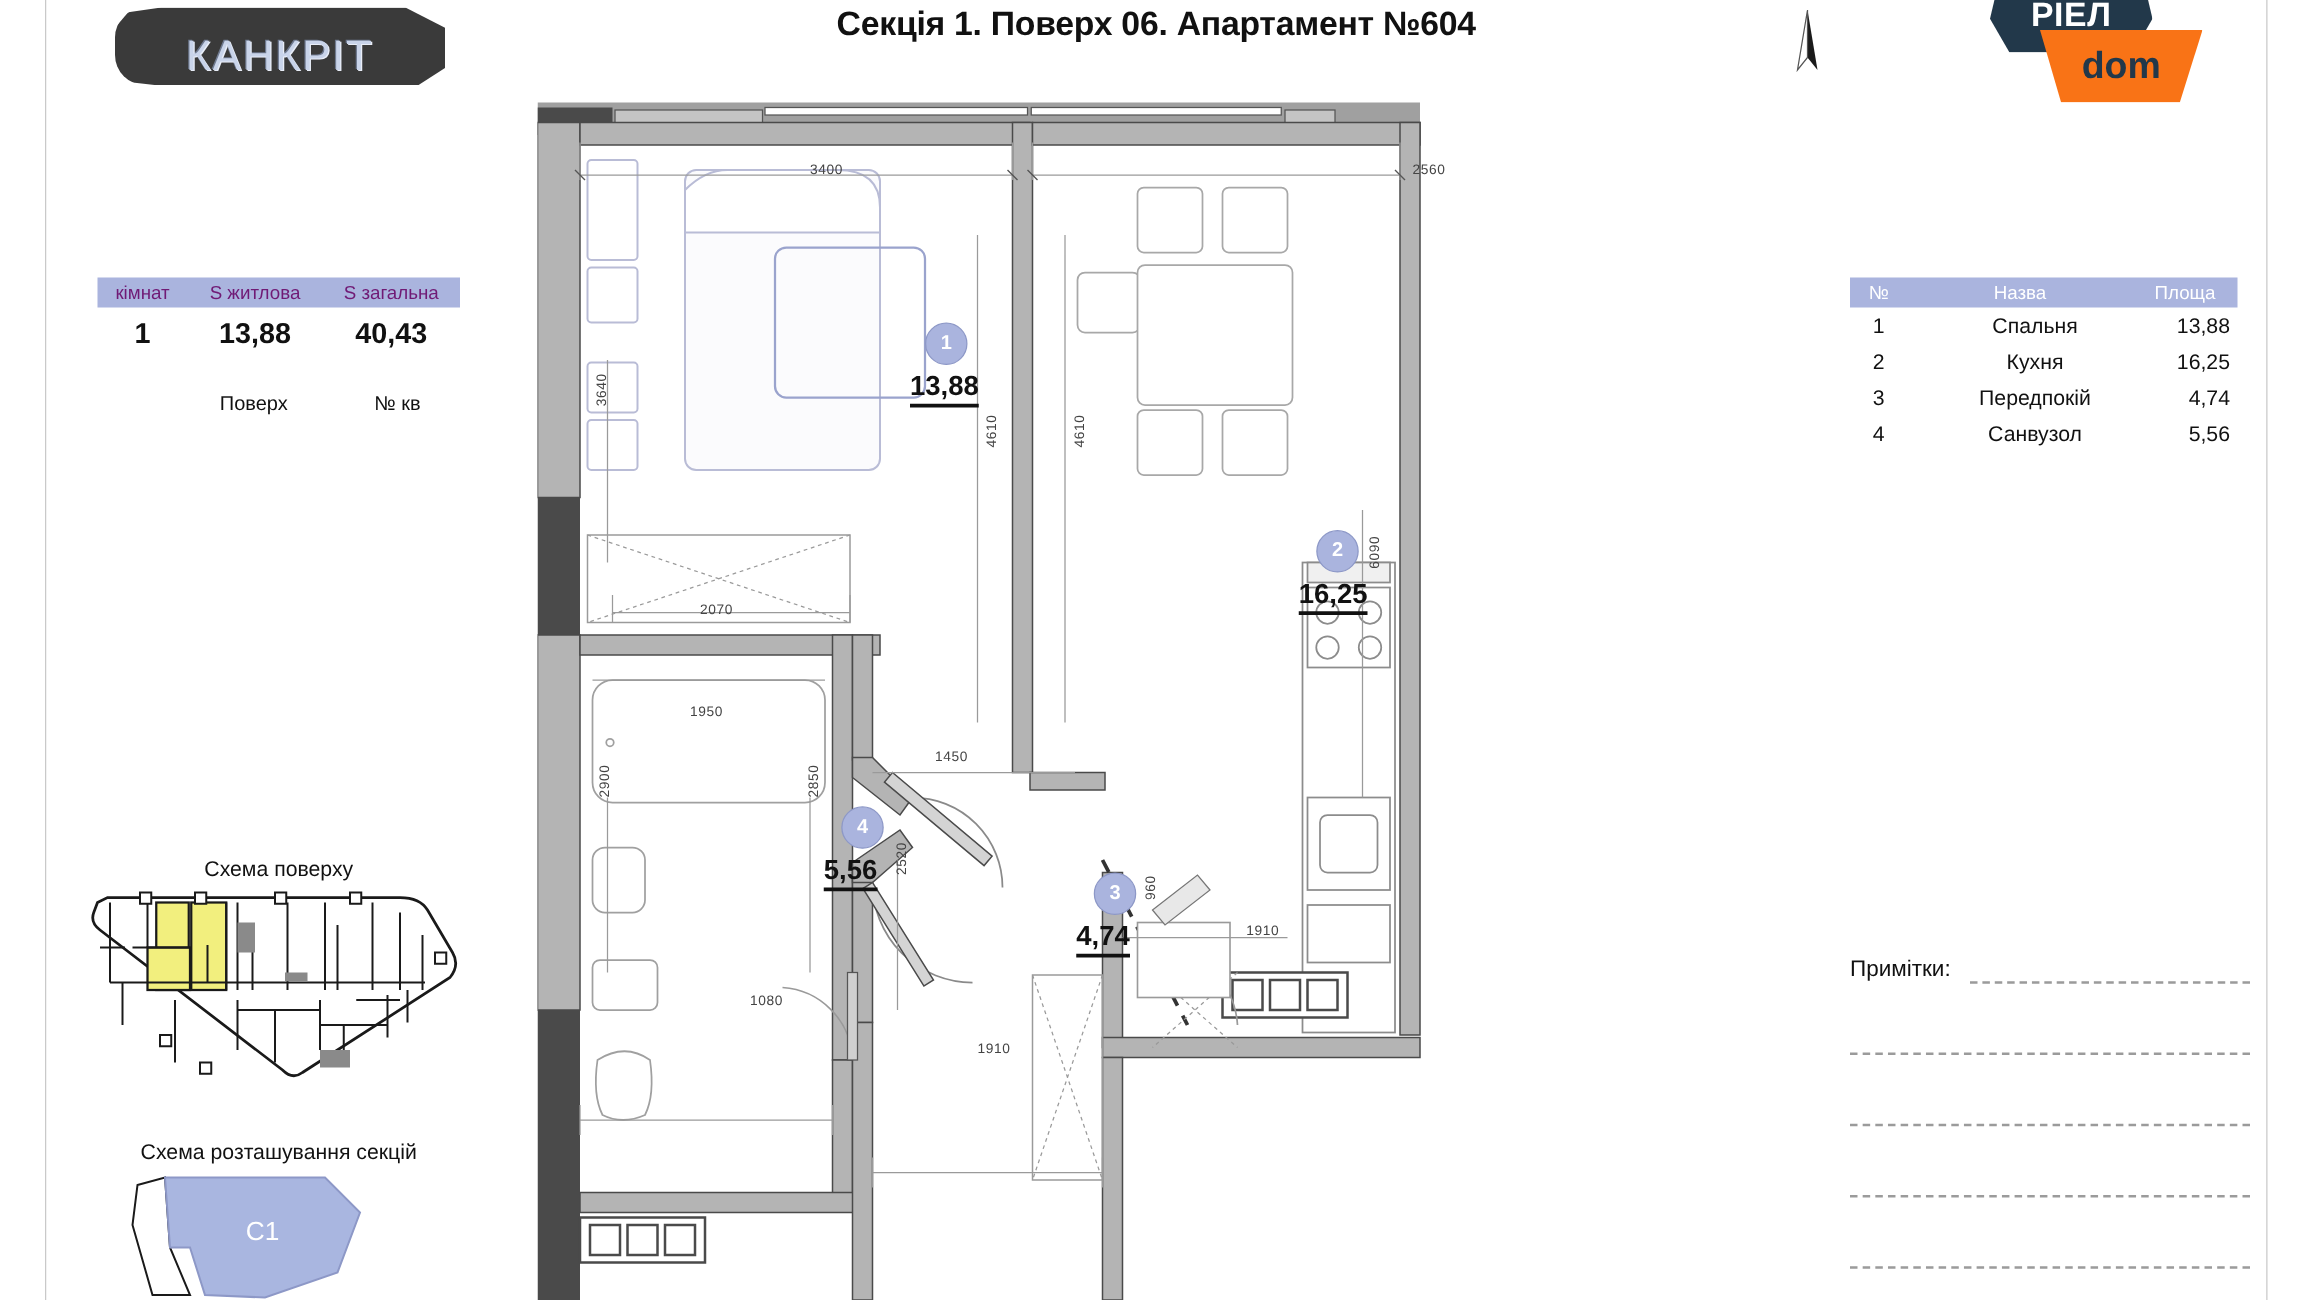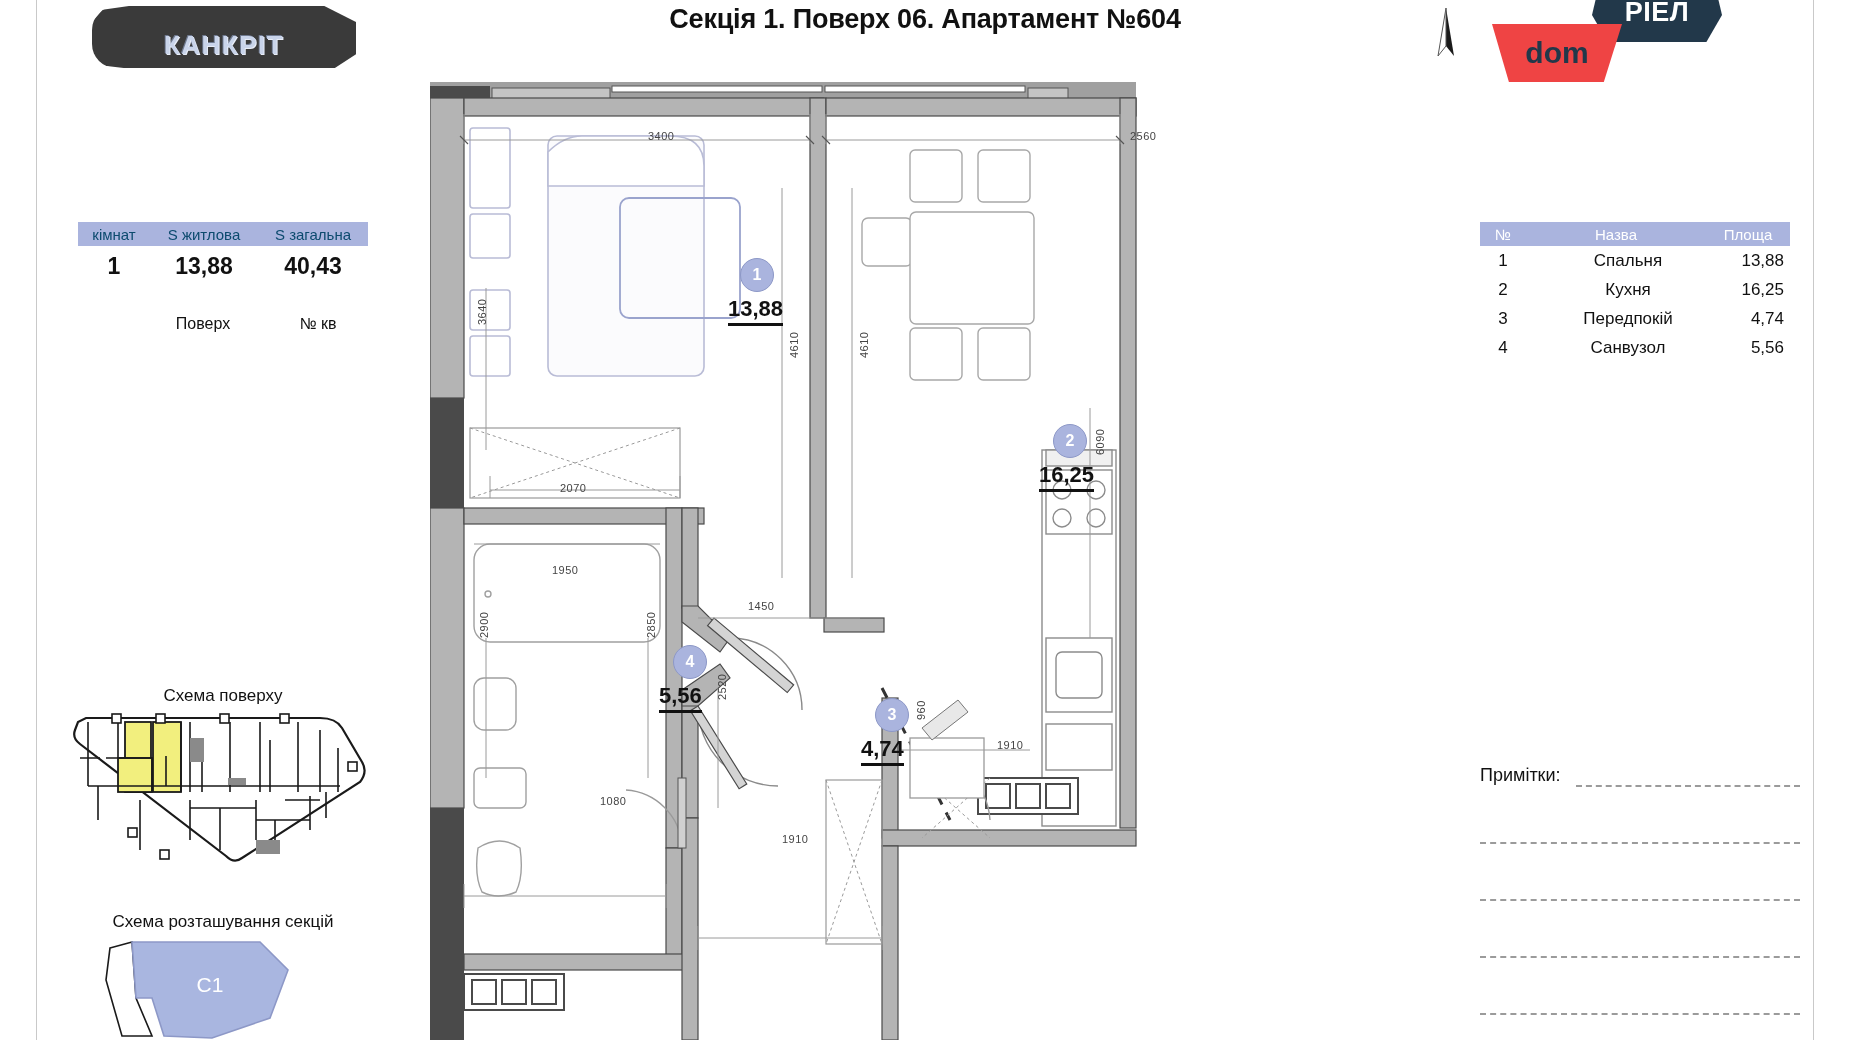--- a/index.html
+++ b/index.html
@@ -29,51 +29,51 @@
   
   .logo-kankrit {
     position:absolute; left:92px; top:6px;
     width:264px; height:62px;
     background:#3a3a3a;
     border-radius:24px 10px 10px 24px;
     clip-path: polygon(0 26%, 0 78%, 4% 96%, 12% 100%, 92% 100%, 100% 78%, 100% 26%, 88% 0, 14% 0, 4% 6%);
     display:flex; align-items:center; justify-content:center;
   }
   .logo-kankrit span {
-    font-size:26px; font-weight:700; letter-spacing:1.5px;
+    font-size:34px; font-weight:400; letter-spacing:1.5px;
     color:#c9d4ea;
     text-shadow:1px 1px 0 #e9eef8, -1px -1px 0 #6f7a90;
     margin-top:16px;
   }
 
   
   .north-arrow { position:absolute; left:1432px; top:6px; width:28px; height:56px; }
 
   
   .logo-riel {
     position:absolute; left:1592px; top:-18px;
     width:130px; height:60px;
     background:#22384a;
     clip-path: polygon(6% 0, 94% 0, 100% 55%, 88% 100%, 12% 100%, 0 55%);
     display:flex; align-items:center; justify-content:center;
   }
   .logo-riel span { font-size:27px; font-weight:700; color:#ffffff; letter-spacing:0.5px; }
   .logo-dom {
-    position:absolute; left:1492px; top:24px;
+    position:absolute; left:1632px; top:24px;
     width:130px; height:58px;
-    background:#ef4444;
+    background:#f97316;
     clip-path: polygon(0 0, 100% 0, 86% 100%, 13% 100%);
     display:flex; align-items:center; justify-content:center;
   }
   .logo-dom span { font-size:30px; font-weight:700; color:#22384a; }
 
   
   .sum-table { position:absolute; left:78px; top:222px; width:290px; }
   .sum-head {
-    display:flex; background:#aab4de; color:#0c4a6e;
+    display:flex; background:#aab4de; color:#701a75;
     font-size:15px; height:24px; align-items:center;
   }
   .sum-head div { text-align:center; }
   .sum-row { display:flex; height:40px; align-items:center; }
   .sum-row div { text-align:center; font-size:23px; font-weight:700; color:#111; }
   .c1 { width:72px; } .c2 { width:108px; } .c3 { width:110px; }
 
   .sub-table { position:absolute; left:78px; top:310px; width:290px; }
   .sub-row { display:flex; height:27px; align-items:center; }
   .sub-row div { text-align:center; font-size:16px; color:#111; }

